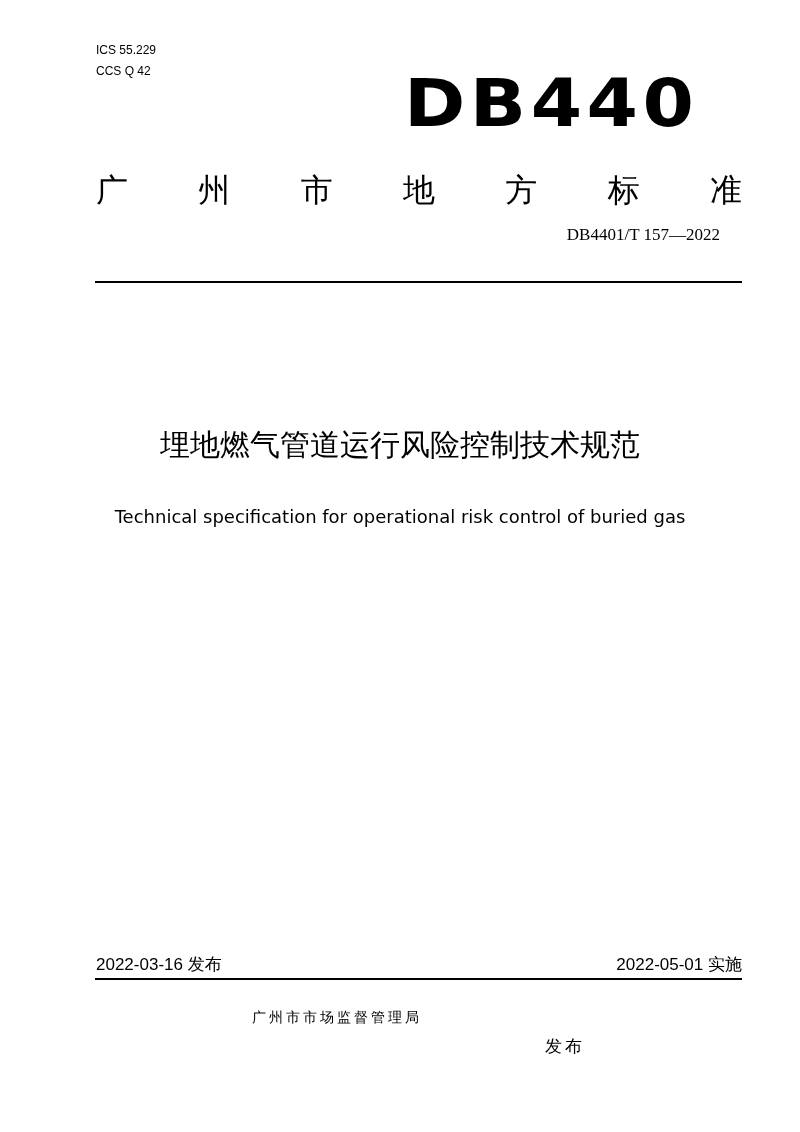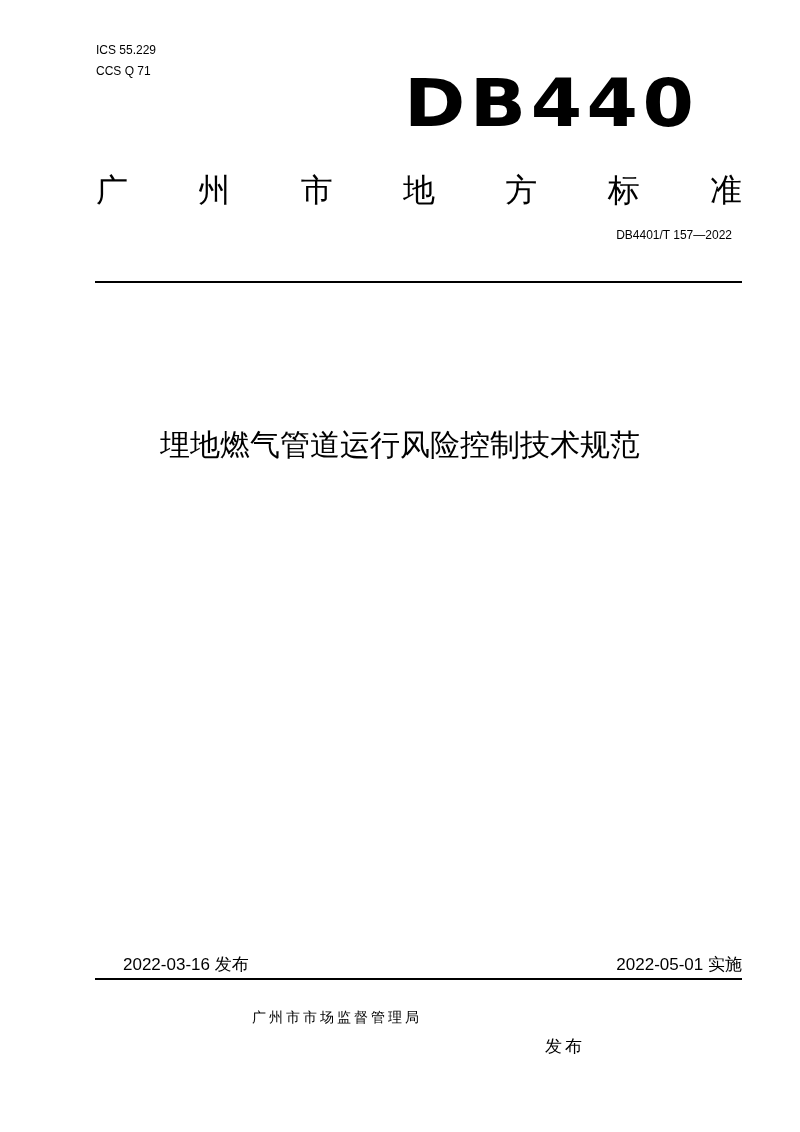--- a/index.html
+++ b/index.html
@@ -1,35 +1,35 @@
 <!DOCTYPE html>
 <html><head>
 <meta charset="utf-8">
 <style>
   html, body { margin:0; padding:0; background:#ffffff; }
   body { width:800px; height:1132px; position:relative; overflow:hidden; color:#000; font-family:"Liberation Sans", sans-serif; }
   .abs { position:absolute; }
   .codes { left:96px; top:40px; font-size:12px; line-height:21px; font-family:"Liberation Sans", sans-serif; }
   .db { left:404px; top:66px; font-size:66px; font-weight:bold; letter-spacing:4px; line-height:76px; font-family:"DejaVu Sans", sans-serif; transform:scaleX(1.12); transform-origin:left top; }
   .title-row { left:96px; top:168px; width:646px; display:flex; justify-content:space-between; font-size:32px; line-height:44px; font-family:"DejaVu Sans", sans-serif; }
-  .std-no { right:68px; top:224px; font-size:12px; line-height:22px; }
+  .std-no { right:80px; top:224px; font-size:17px; line-height:22px;font-family:Liberation Serif, serif; }
   .hr { left:95px; width:647px; height:1.5px; background:#000; }
   .cn-title { left:0; width:800px; top:424px; text-align:center; font-size:30px; line-height:42px; font-family:"DejaVu Sans", sans-serif; }
   .en-title { left:80px; width:640px; top:496px; text-align:center; font-size:18px; line-height:41px; font-family:"DejaVu Sans", sans-serif; }
-  .date-l { left:96px; top:954px; font-size:17px; line-height:22px;margin-left:27px; }
+  .date-l { left:96px; top:954px; font-size:17px; line-height:22px; }
   .date-r { right:58px; top:954px; font-size:17px; line-height:22px; }
   .issuer { left:252px; top:1004px; font-size:14px; line-height:26px; letter-spacing:3px; font-family:"DejaVu Sans", sans-serif; }
   .issuer-act { left:545px; top:1033px; font-size:17px; line-height:26px; letter-spacing:3px; font-family:"DejaVu Sans", sans-serif; }
 </style>
 </head>
 <body>
 
 <div class="abs codes">
   <div>ICS 55.229</div>
-  <div>CCS Q 71</div>
+  <div>CCS Q 42</div>
 </div>
 
 <div class="abs db">DB440</div>
 
 <div class="abs title-row">
   <span>广</span>
   <span>州</span>
   <span>市</span>
   <span>地</span>
   <span>方</span>
@@ -37,20 +37,21 @@
   <span>准</span>
 </div>
 
 <div class="abs std-no">DB4401/T 157—2022</div>
 
 <div class="abs hr" style="top:281px;"></div>
 
 <div class="abs cn-title">埋地燃气管道运行风险控制技术规范</div>
 
 <div class="abs en-title">
+  <div>Technical specification for operational risk control of buried gas</div>
 </div>
 
 <div class="abs date-l">2022-03-16 发布</div>
 <div class="abs date-r">2022-05-01 实施</div>
 
 <div class="abs hr" style="top:978px;"></div>
 
 <div class="abs issuer">广州市市场监督管理局</div>
 <div class="abs issuer-act">发布</div>
 

